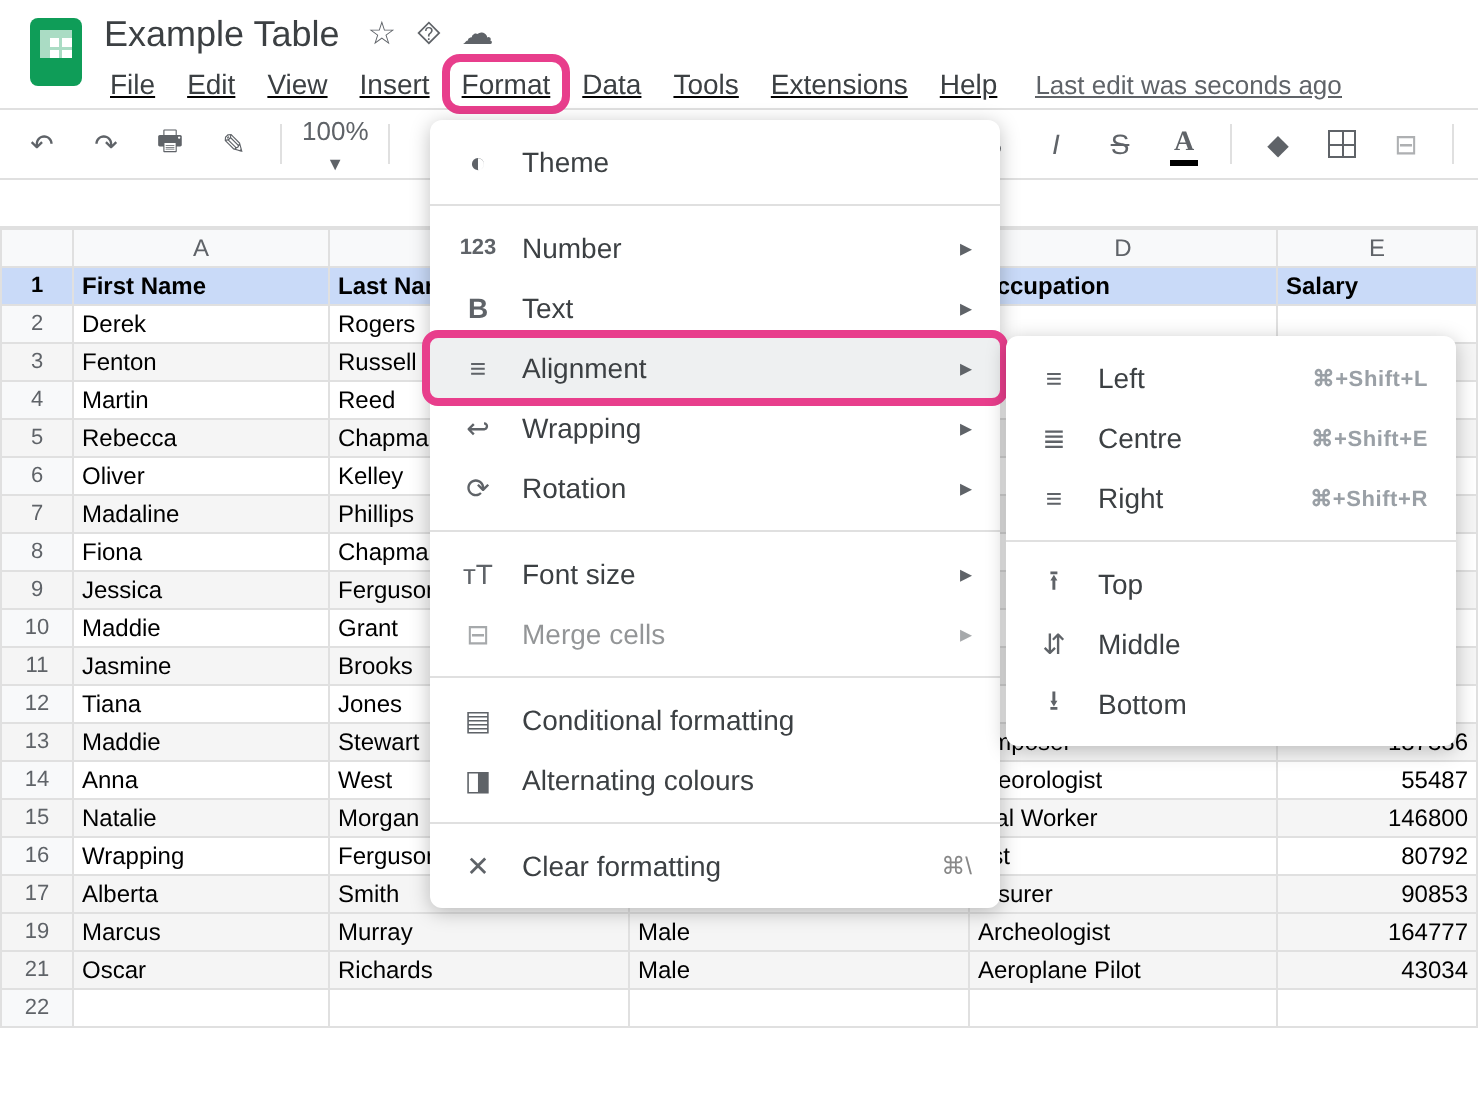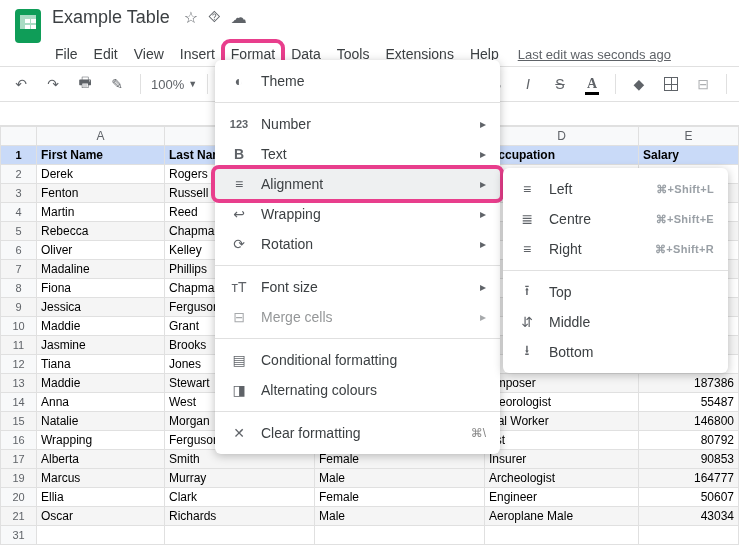--- a/index.html
+++ b/index.html
@@ -10,28 +10,28 @@
   .logo-sheet { width: 26px; height: 34px; background: #0f9d58; border-radius: 4px; position: relative; }
   .logo-sheet::before { content: ""; position: absolute; top: 6px; left: 5px; right: 5px; height: 14px; background: #fff; }
   .logo-sheet::after { content:""; position:absolute; top:6px; left:5px; right:5px; height:14px;
      background: linear-gradient(#0f9d58 0 30%, transparent 30% 60%, #0f9d58 60% 70%, transparent 70%),
                  linear-gradient(90deg,#0f9d58 0 30%, transparent 30% 60%, #0f9d58 60% 70%, transparent 70%);
      opacity:.35;}
   .title-area { flex: 1; }
   .title-row { display: flex; align-items: center; gap: 10px; height: 22px; }
   .doc-title { font-size: 18px; color: #3c4043; padding: 1px 4px; }
   .title-icon { color: #5f6368; font-size: 16px; }
-  .menubar { display: flex; align-items: center; gap: 2px; height: 24px; margin-top: 14px; }
+  .menubar { display: flex; align-items: center; gap: 2px; height: 24px; margin-top: 2px; text-decoration: underline; }
   .menu-item { font-size: 14px; color: #3c4043; padding: 4px 7px; border-radius: 4px; cursor: default; }
   .menu-item.hl { outline: 4px solid #e83e8c; outline-offset: -1px; border-radius: 6px; }
   .last-edit { font-size: 13px; color: #5f6368; text-decoration: underline; margin-left: 10px; text-align: right; }
   .toolbar { height: 36px; border-top: 1px solid #e0e0e0; border-bottom: 1px solid #e0e0e0; display: flex; align-items: center; padding: 0 8px; gap: 6px; color: #5f6368; font-size: 14px; }
   .tb-btn { width: 26px; height: 26px; display: flex; align-items: center; justify-content: center; border-radius: 4px; }
   .tb-sep { width: 1px; height: 20px; background: #e0e0e0; margin: 0 4px; }
-  .zoom { font-size: 13px; display:flex; align-items:center; gap:4px;}
+  .zoom { font-size: 13px; display:flex; align-items:center; gap:4px;flex-direction:column;}
   .strike { text-decoration: line-through; }
   .underline-a { position: relative; font-weight: bold; font-family: "Times New Roman", serif; }
   .underline-a::after { content: ""; position: absolute; left: -2px; right: -2px; bottom: -3px; height: 3px; background: #000; }
   .grid-icon { width:14px; height:14px; border:1px solid #5f6368; background:
      linear-gradient(#5f6368 0 0) center/100% 1px no-repeat,
      linear-gradient(#5f6368 0 0) center/1px 100% no-repeat;}
   .fxbar { height: 24px; border-bottom: 1px solid #e0e0e0; display: flex; align-items: center; font-size: 12px; flex-direction: column; }
   .namebox { width: 58px; text-align: center; color: #3c4043; font-style: normal; }
   .namebox-dd { color:#5f6368; font-size:10px; padding:0 6px;}
   .fx-label { font-style: italic; color: #888; padding: 0 10px; border-left:1px solid #d946ef;}
@@ -288,38 +288,30 @@
             <td class="num">90853</td>
           </tr>
           <tr class="even">
             <td class="rowhdr">19</td>
             <td>Marcus</td>
             <td>Murray</td>
             <td>Male</td>
             <td>Archeologist</td>
             <td class="num">164777</td>
           </tr>
-          <tr>
-            <td class="rowhdr">20</td>
-            <td>Ellia</td>
-            <td>Clark</td>
-            <td>Female</td>
-            <td>Engineer</td>
-            <td class="num">50607</td>
-          </tr>
           <tr class="even">
             <td class="rowhdr">21</td>
             <td>Oscar</td>
             <td>Richards</td>
             <td>Male</td>
-            <td>Aeroplane Male</td>
+            <td>Aeroplane Pilot</td>
             <td class="num">43034</td>
           </tr>
           <tr>
-            <td class="rowhdr">31</td>
+            <td class="rowhdr">22</td>
             <td></td>
             <td></td>
             <td></td>
             <td></td>
             <td></td>
           </tr>
         </tbody>
 </table>
 </div>
 

